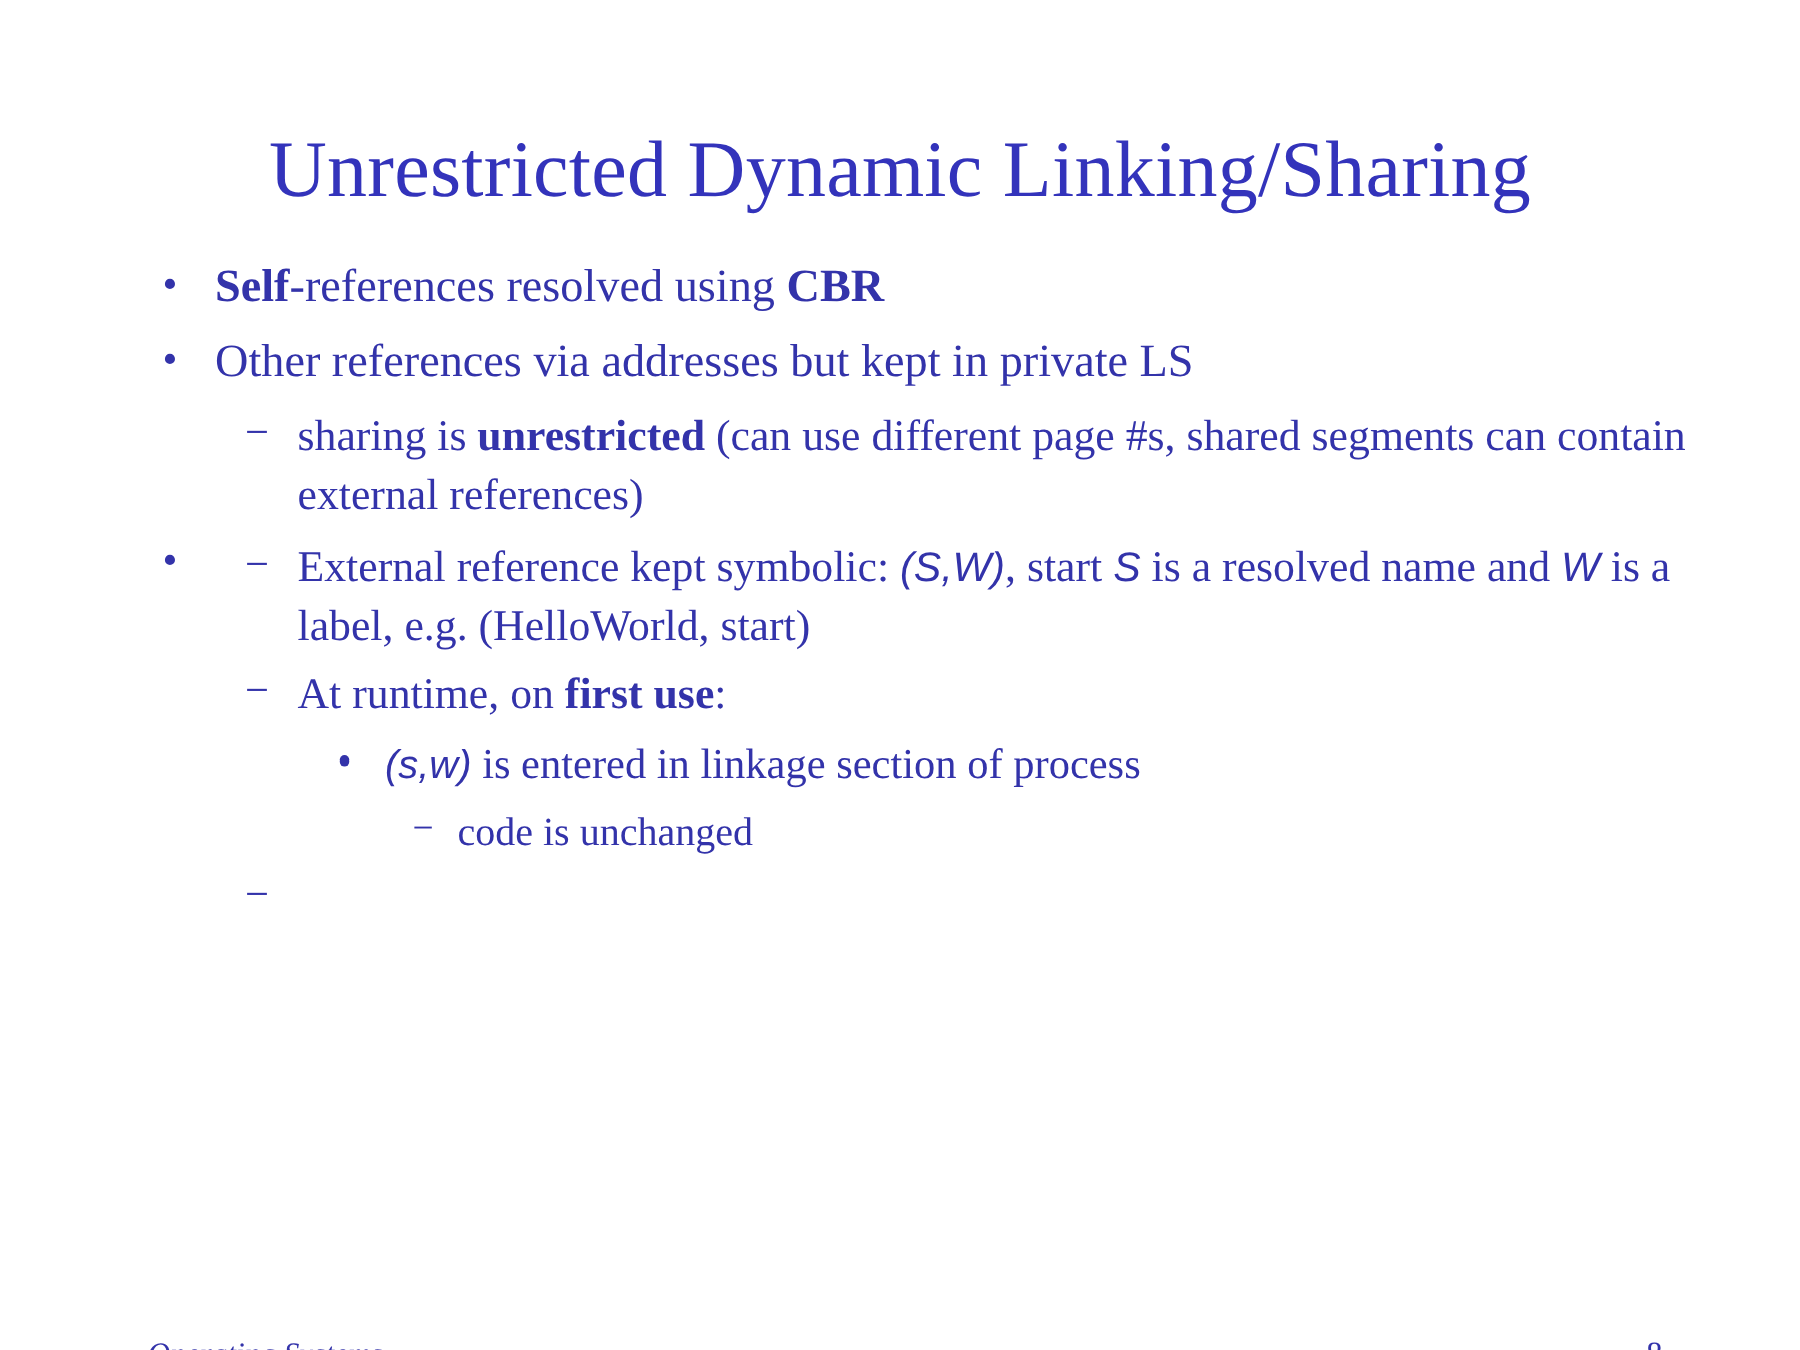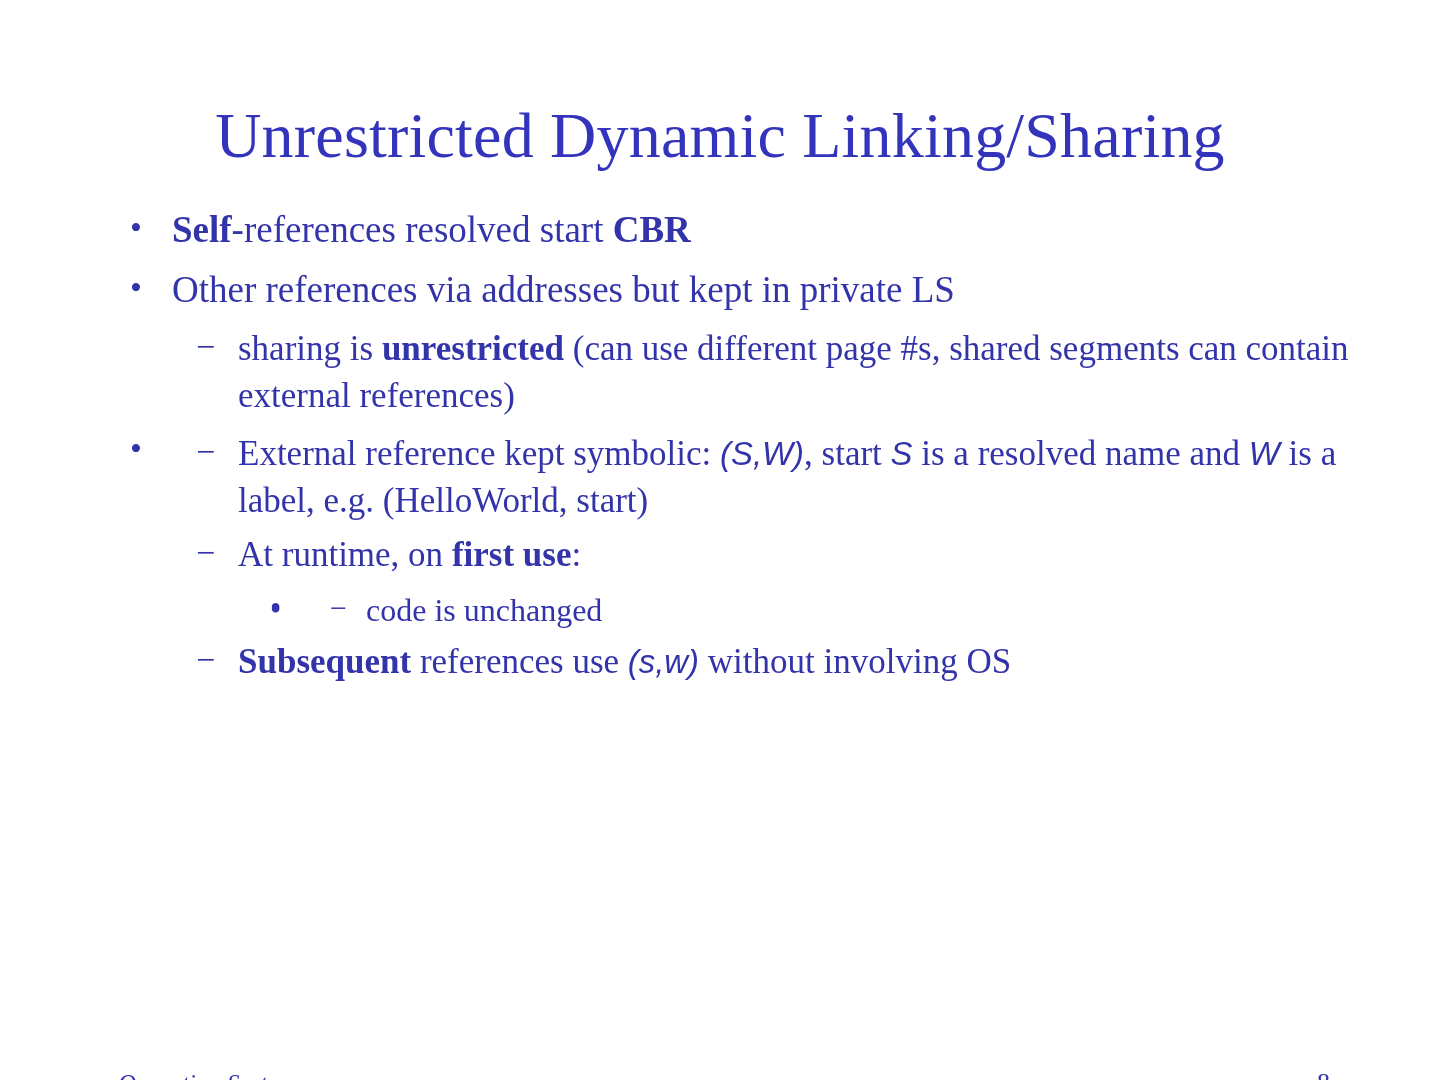--- a/index.html
+++ b/index.html
@@ -116,21 +116,21 @@
 <body>
 
 <div class="slide">
 
   <div class="slide-title">Unrestricted Dynamic Linking/Sharing</div>
 
   <div class="body">
 
     <div class="l1">
       <span class="bullet">•</span>
-      <span><b>Self</b><span>-references resolved start </span><b>CBR</b></span>
+      <span><b>Self</b><span>-references resolved using </span><b>CBR</b></span>
     </div>
 
     <div class="l1">
       <span class="bullet">•</span>
       <span>Other references via addresses but kept in private LS</span>
     </div>
 
     <div class="l2">
       <span class="dash">−</span>
       <span><span>sharing is </span><b>unrestricted</b><span> (can use different page #s, shared segments can contain external references)</span></span>
@@ -149,30 +149,30 @@
       <span class="dash">−</span>
       <span><span>At runtime, on </span><b>first use</b><span>:</span></span>
     </div>
 
     <div class="l3">
       <span class="bullet">•</span>
     </div>
 
     <div class="l3">
       <span class="bullet">•</span>
+      <span><span class="sans">(s,w)</span><span> is entered in linkage section of process</span></span>
     </div>
 
     <div class="l4">
       <span class="dash">−</span>
       <span>code is unchanged</span>
     </div>
 
     <div class="l2">
       <span class="dash">−</span>
-      <span><b>Subsequent</b><span> references use </span><span class="sans">(s,w)</span><span> without involving OS</span></span>
     </div>
 
   </div>
 
   <div class="footer-left">Operating Systems</div>
   <div class="footer-right">8</div>
 
 </div>
 
 </body></html>

